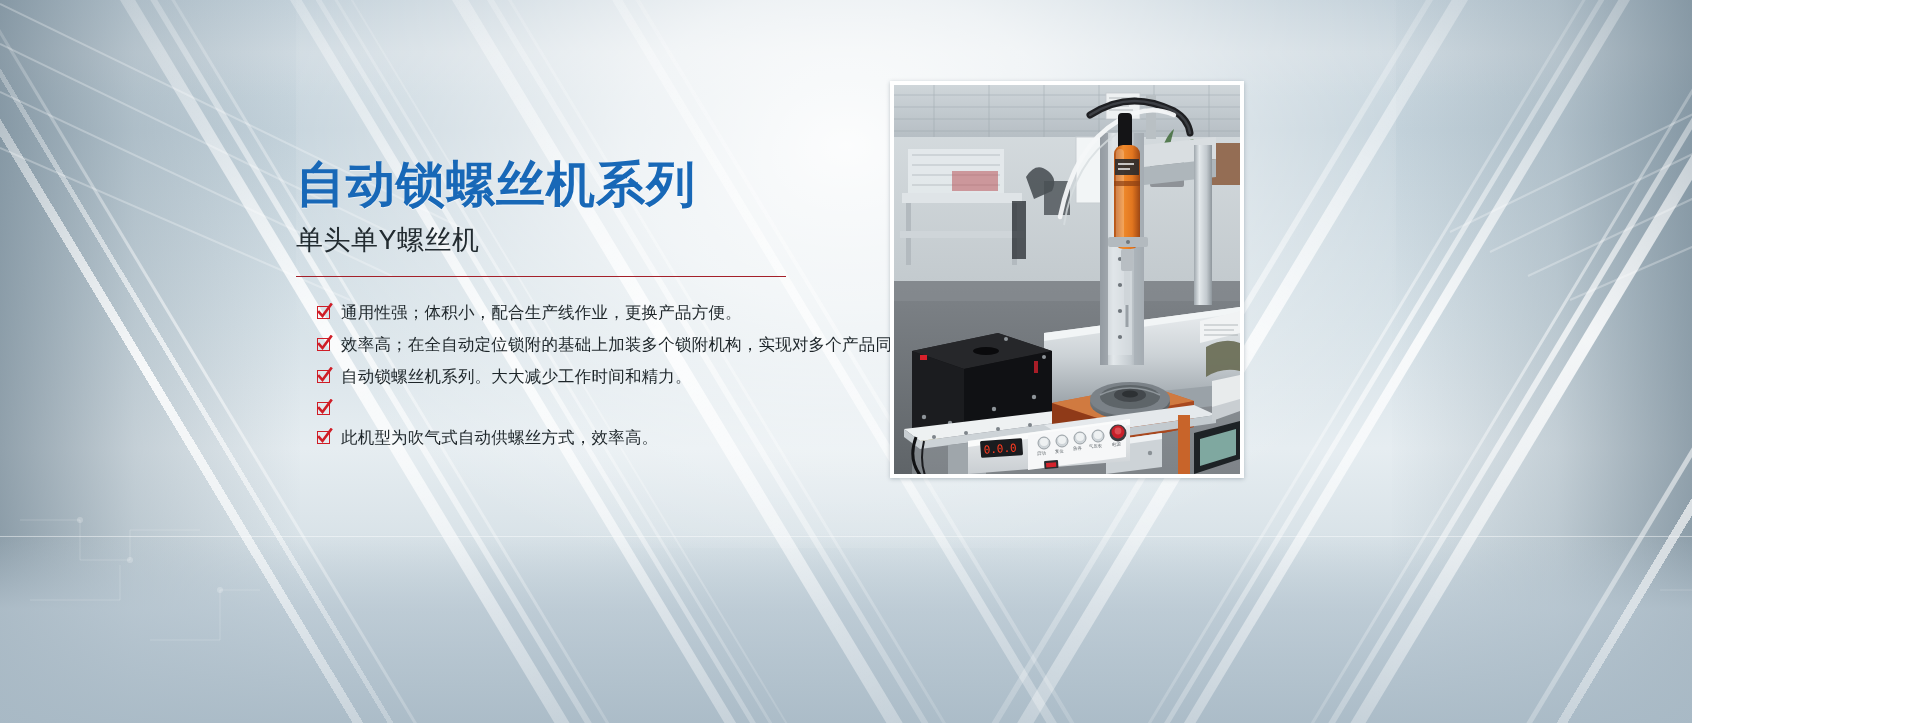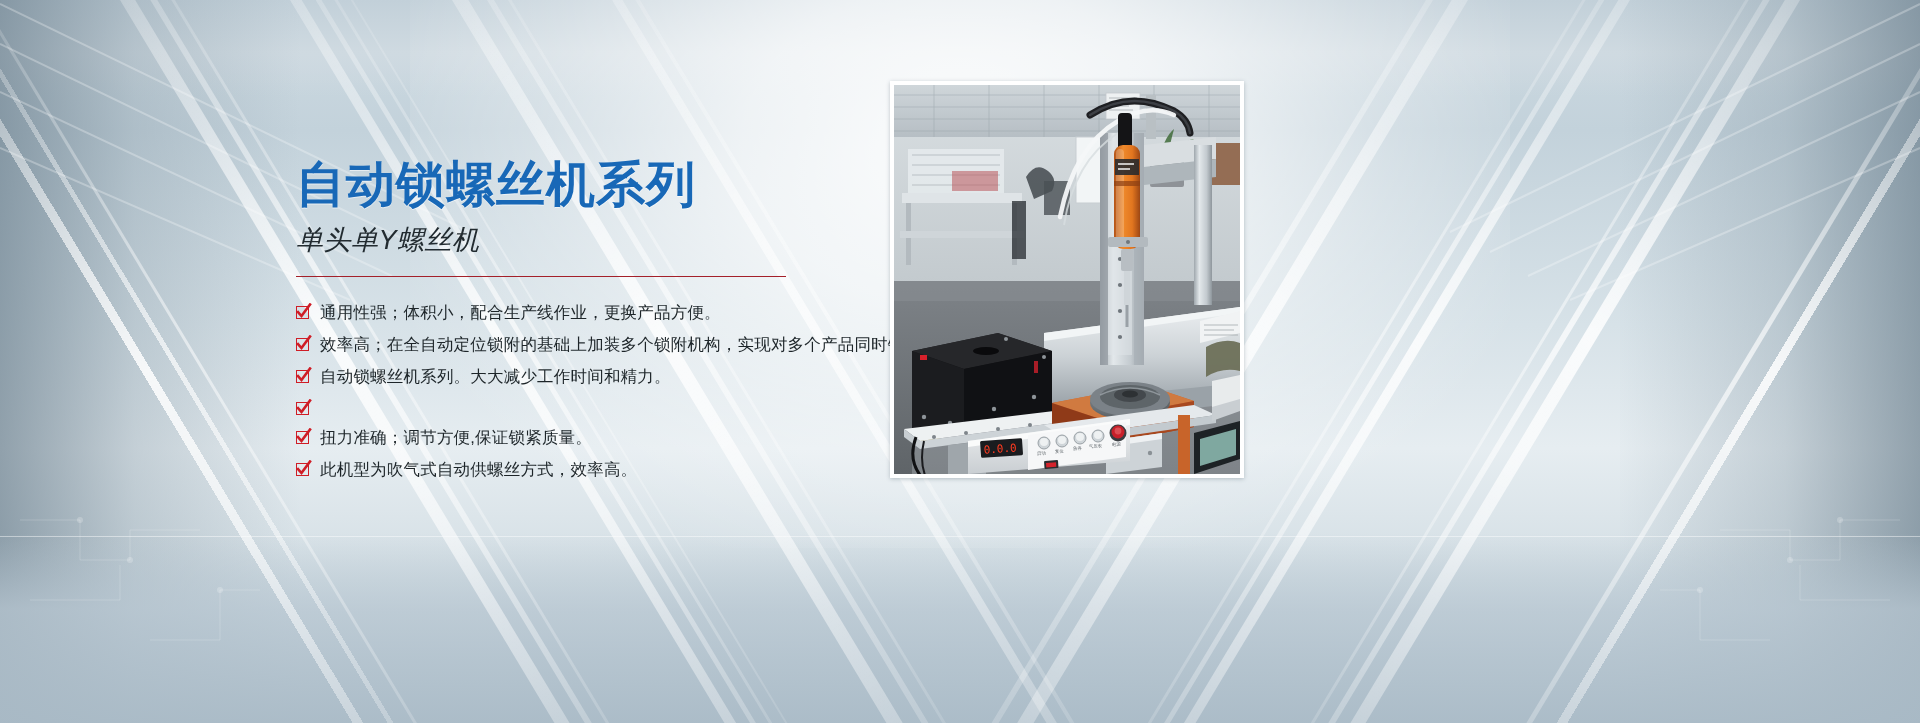--- a/index.html
+++ b/index.html
@@ -7,21 +7,21 @@
     padding: 0;
     background: #ffffff;
   }
   body {
     font-family: "Liberation Sans", "DejaVu Sans", sans-serif;
   }
 
   
   .banner {
     position: relative;
-    width: 1920px;
+    width: 1692px;
     height: 723px;
     overflow: hidden;
     background: linear-gradient(180deg, #cfdbe2 0%, #c3d2db 18%, #d7e2e8 45%, #e6edf1 62%, #d3dee4 80%, #c8d5dd 100%);
   }
 
   
   .wall {
     position: absolute;
     top: 0;
     bottom: 0;
@@ -104,39 +104,39 @@
     white-space: nowrap;
   }
   .subhead {
     margin: 18px 0 0 0;
     font-size: 27px;
     line-height: 1;
     font-weight: normal;
     color: #222b30;
     letter-spacing: 0.5px;
     white-space: nowrap;
-    font-style: italic;
   }
   .divider {
     margin-top: 22px;
     width: 490px;
     height: 1px;
     background: #a4202a;
   }
 
   .features {
     margin: 26px 0 0 0;
     padding: 0;
     list-style: none;
   }
   .feature {
     display: flex;
     align-items: flex-start;
     margin-bottom: 13px;
     white-space: nowrap;
+    margin-left: 21px;
   }
   .check {
     flex: 0 0 auto;
     width: 13px;
     height: 13px;
     margin-top: 3px;
     margin-right: 11px;
     position: relative;
     border: 1px solid #cf1d26;
     box-sizing: border-box;
@@ -315,28 +315,20 @@
             <path d="M3 9 L6.5 13 L15 1.5" fill="none" stroke="#cf1d26" stroke-width="2.6" stroke-linecap="square"></path>
           </svg>
         </span>
       </li>
       <li class="feature">
         <span class="check">
           <svg viewBox="0 0 17 17" xmlns="http://www.w3.org/2000/svg" aria-hidden="true">
             <path d="M3 9 L6.5 13 L15 1.5" fill="none" stroke="#cf1d26" stroke-width="2.6" stroke-linecap="square"></path>
           </svg>
         </span>
-        <span class="feature-text">扭力准确；调节方便,保证锁紧质量。</span>
-      </li>
-      <li class="feature">
-        <span class="check">
-          <svg viewBox="0 0 17 17" xmlns="http://www.w3.org/2000/svg" aria-hidden="true">
-            <path d="M3 9 L6.5 13 L15 1.5" fill="none" stroke="#cf1d26" stroke-width="2.6" stroke-linecap="square"></path>
-          </svg>
-        </span>
         <span class="feature-text">此机型为吹气式自动供螺丝方式，效率高。</span>
       </li>
     </ul>
   </div>
 
   <div class="photo-card">
     <div class="photo" aria-label="单头单Y自动锁螺丝机实拍照片">
       <svg viewBox="0 0 346 389" preserveAspectRatio="xMidYMid slice" xmlns="http://www.w3.org/2000/svg" aria-hidden="true">
         <defs>
           <linearGradient id="ceil" x1="0" y1="0" x2="0" y2="1">

